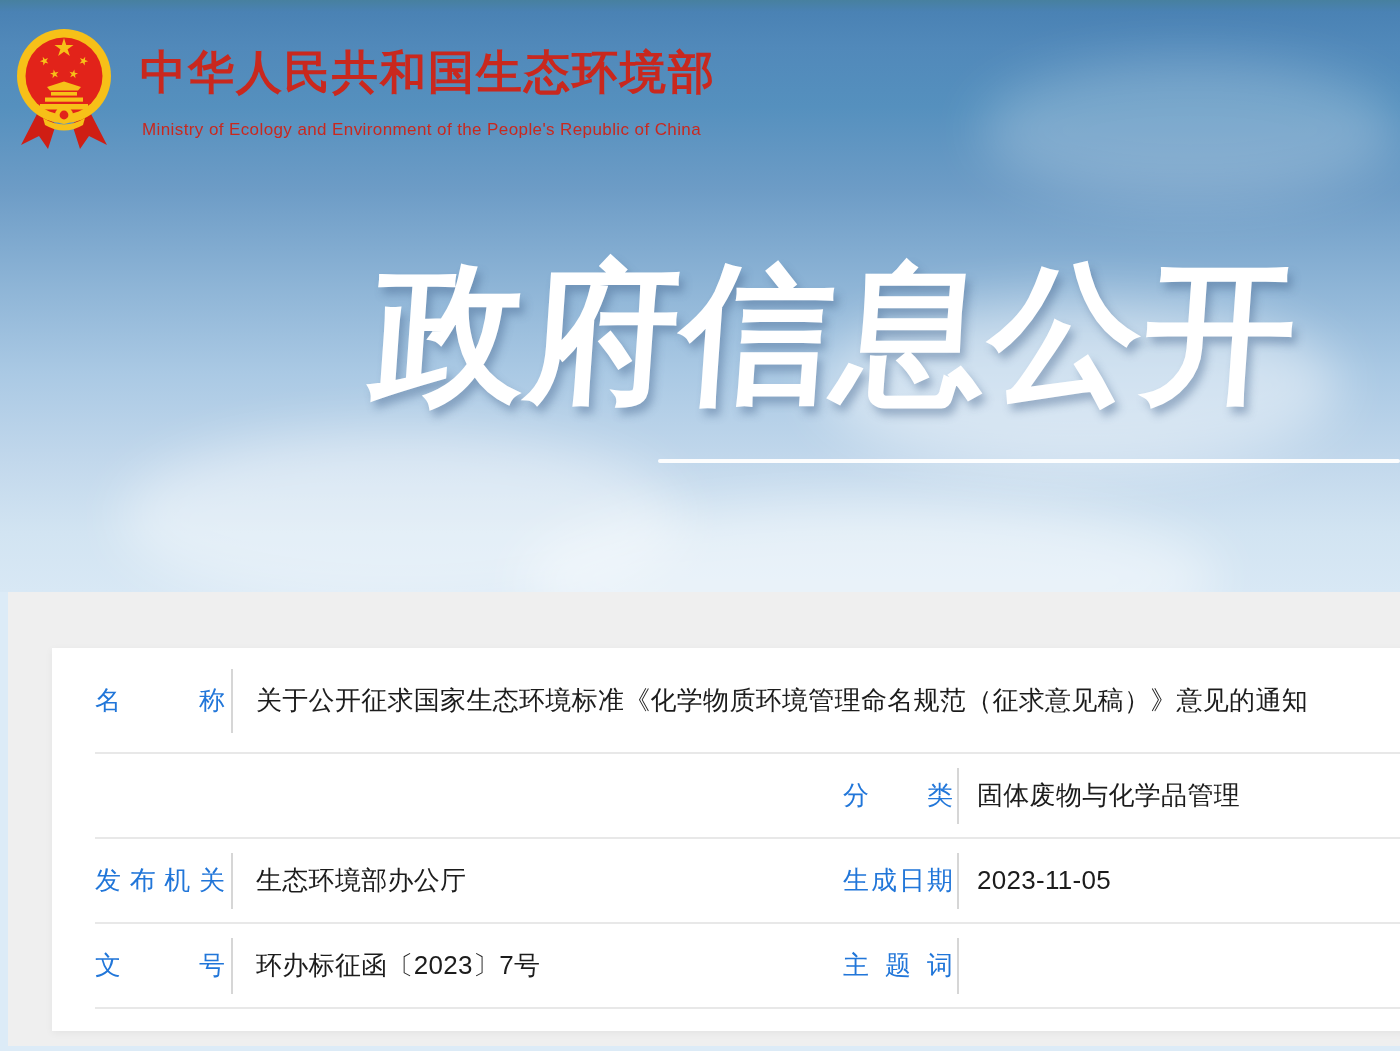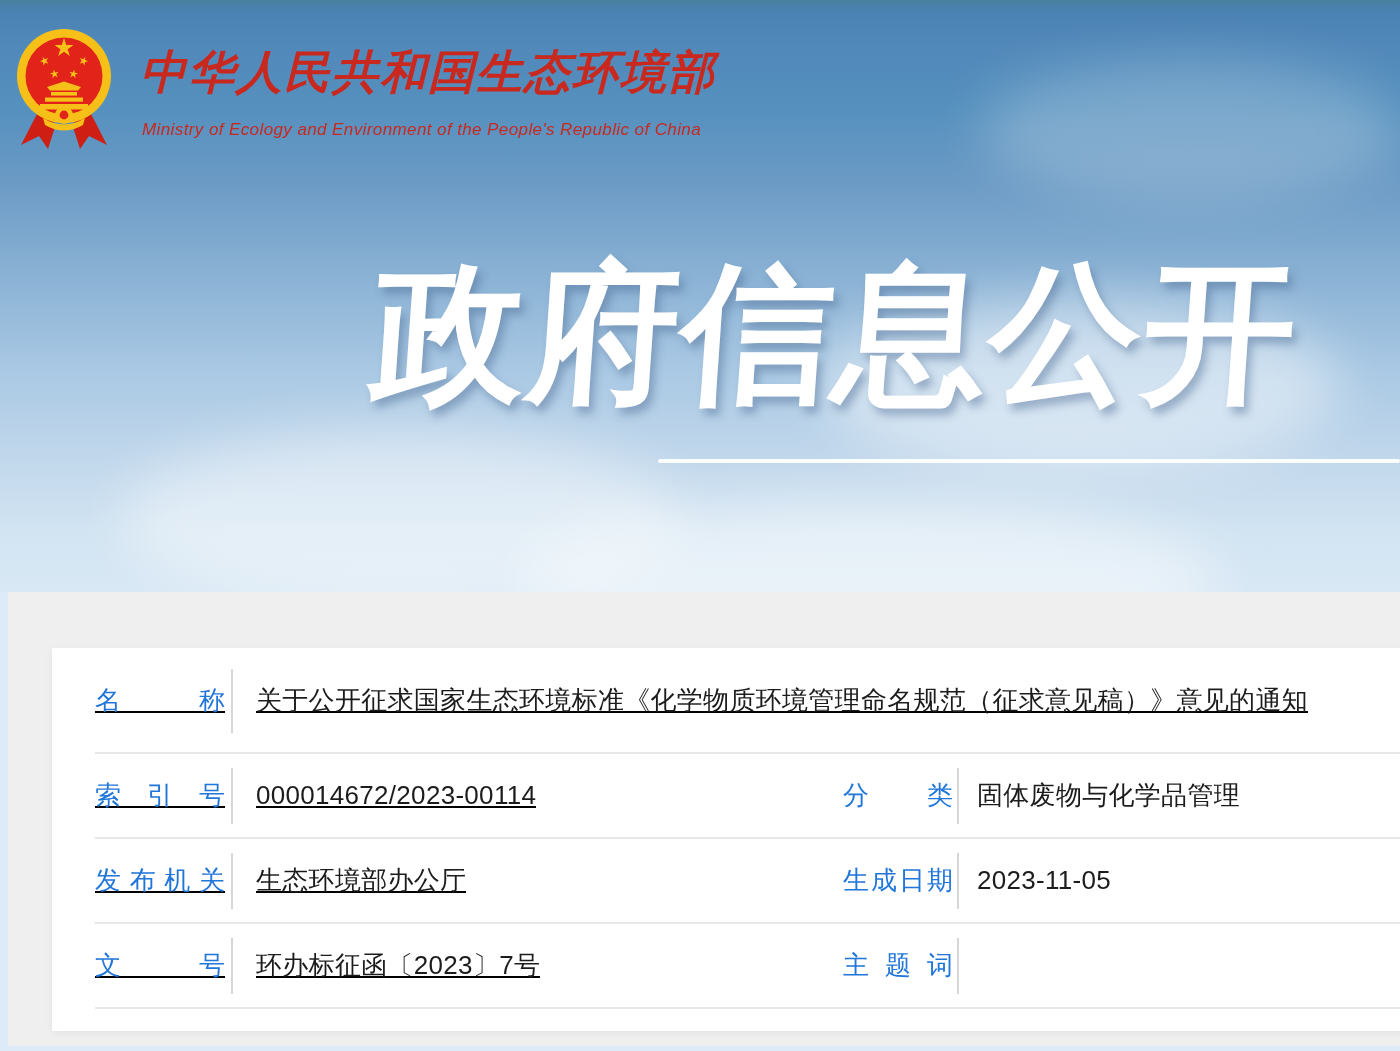--- a/index.html
+++ b/index.html
@@ -13,21 +13,21 @@
                #6d9cc6 32%,#8db4d6 48%,#aac9e4 63%,#c2d8ec 78%,#d2e4f2 90%,#d8e8f5 100%);
     overflow:hidden;
   }
   .cloud{position:absolute;border-radius:50%;filter:blur(26px);background:rgba(255,255,255,.5);}
   .cloud.c1{left:820px;top:300px;width:520px;height:170px;background:rgba(255,255,255,.45);}
   .cloud.c2{left:120px;top:430px;width:560px;height:180px;background:rgba(255,255,255,.40);}
   .cloud.c3{left:980px;top:60px;width:420px;height:140px;background:rgba(255,255,255,.22);}
   .cloud.c4{left:520px;top:500px;width:700px;height:160px;background:rgba(255,255,255,.45);}
 
   
-  .site-header{position:absolute;left:0;top:0;width:1400px;height:180px;font-style:italic;}
+  .site-header{position:absolute;left:0;top:0;width:1400px;height:180px;}
   .emblem{position:absolute;left:14px;top:16px;width:100px;height:144px;cursor:pointer;}
   .site-title{
     position:absolute;left:140px;top:42px;
     font-size:46px;font-weight:bold;color:#c9281e;letter-spacing:2px;white-space:nowrap;cursor:pointer;
   }
   .site-subtitle{
     position:absolute;left:142px;top:120px;
     font-size:17px;color:#c9281e;letter-spacing:.4px;white-space:nowrap;
   }
 
@@ -57,21 +57,21 @@
   .row2{top:105px;height:85px;}
   .row3{top:190px;height:85px;}
   .row4{top:275px;height:85px;}
   .hdiv{position:absolute;left:43px;right:0;height:2px;background:#e8e8e8;}
   .hdiv.d1{top:104px;}
   .hdiv.d2{top:189px;}
   .hdiv.d3{top:274px;}
   .hdiv.d4{top:359px;}
 
   .cell{position:absolute;top:0;bottom:0;display:flex;align-items:center;white-space:nowrap;}
-  .cell.c-left{left:43px;right:620px;text-decoration:underline;}
+  .cell.c-left{left:43px;right:620px;}
   .cell.c-right{left:791px;right:0;}
   .row1 .cell.c-left{right:30px;}
 
   .lbl{
     display:inline-block;color:#2176d9;font-size:26px;
     text-align:justify;text-align-last:justify;flex:0 0 auto;
   }
   .lbl.w-left{width:130px;}
   .lbl.w-right{width:110px;}
   .vdiv{flex:0 0 auto;width:2px;height:56px;background:#d6d6d6;margin-left:6px;}
@@ -131,25 +131,20 @@
         <div class="row row1">
           <div class="cell c-left">
             <span class="lbl w-left">名称</span>
             <span class="vdiv"></span>
             <span class="val">关于公开征求国家生态环境标准《化学物质环境管理命名规范（征求意见稿）》意见的通知</span>
           </div>
         </div>
         <div class="hdiv d1"></div>
 
         <div class="row row2">
-          <div class="cell c-left">
-            <span class="lbl w-left">索引号</span>
-            <span class="vdiv"></span>
-            <span class="val">000014672/2023-00114</span>
-          </div>
           <div class="cell c-right">
             <span class="lbl w-right">分类</span>
             <span class="vdiv"></span>
             <span class="val">固体废物与化学品管理</span>
           </div>
         </div>
         <div class="hdiv d2"></div>
 
         <div class="row row3">
           <div class="cell c-left">

